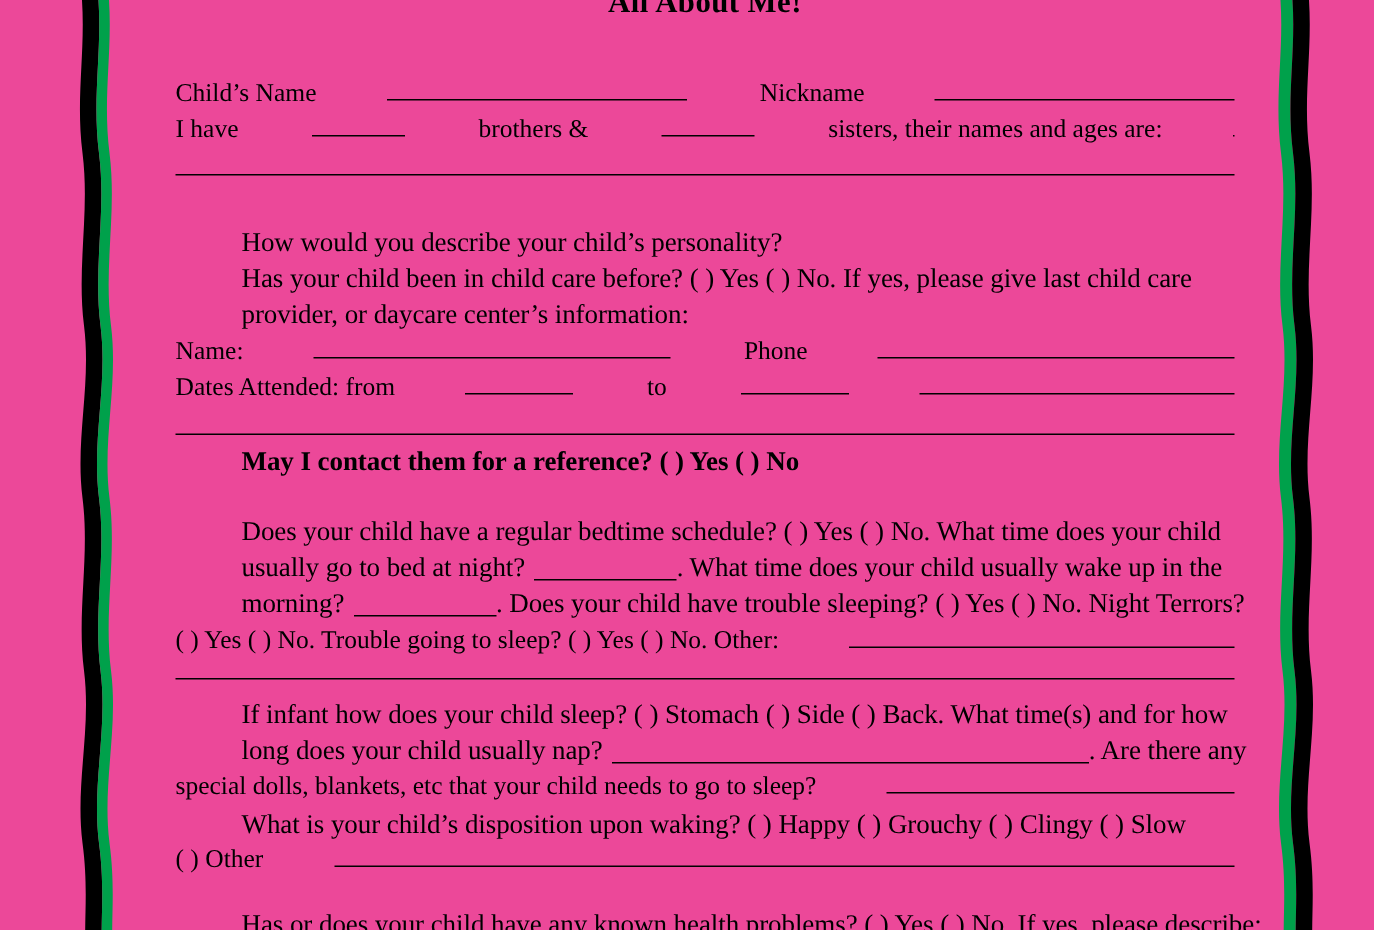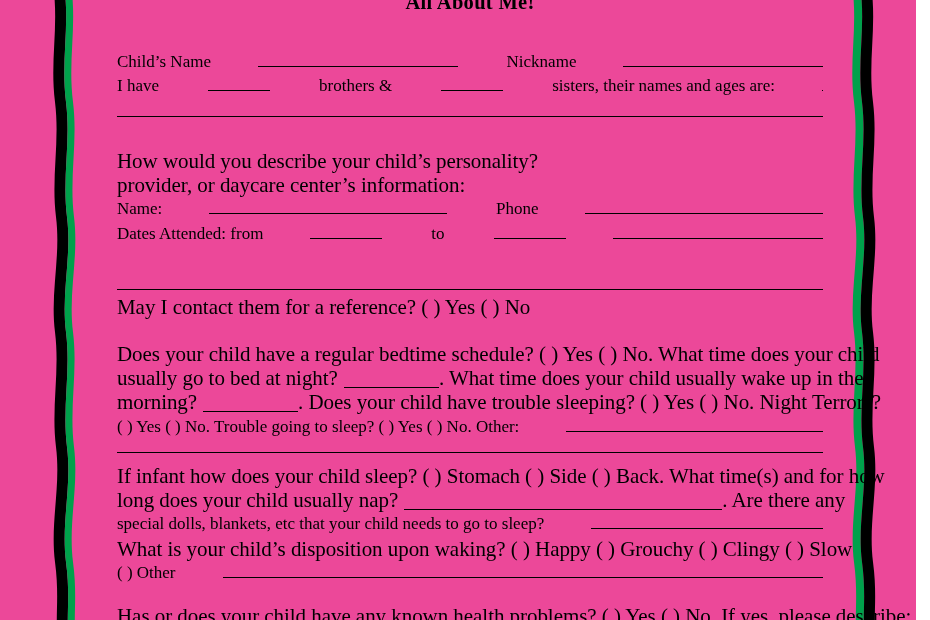--- a/index.html
+++ b/index.html
@@ -58,24 +58,25 @@
     width: 706px;
   }
 
   .block {
     position: absolute;
     left: 0;
     width: 706px;
   }
 
   .line {
-    font-size: 21px;
+    font-size: 18px;
     line-height: 24.2px;
     white-space: nowrap;
     letter-spacing: -0.05px;
+    margin-left: 44px;
   }
 
   
   .blank {
     display: inline-block;
     border-bottom: 1.6px solid #000;
     vertical-align: -3px;
     height: 13px;
   }
   .blank.s    { width: 62px; }
@@ -144,38 +145,39 @@
         <span>brothers &amp;</span>
         <span class="blank s pad-r" style="margin-left:6px;"></span>
         <span>sisters, their names and ages are:</span>
         <span class="fill"></span>
       </div>
     </div>
     <div class="rule" style="top:116px;"></div>
 
     <div class="block" style="top:149px;">
       <div class="line">How would you describe your child’s personality?</div>
+      <div class="line">Has your child been in child care before? ( ) Yes ( ) No. If yes, please give last child care</div>
       <div class="line">provider, or daycare center’s information:</div>
       <div class="flexline">
         <span>Name:</span>
         <span class="fill" style="max-width:348px;"></span>
         <span class="gap-l">Phone</span>
         <span class="fill"></span>
       </div>
       <div class="flexline">
         <span>Dates Attended: from</span>
         <span class="blank sm" style="margin-left:4px;margin-right:6px;"></span>
         <span>to</span>
         <span class="blank sm" style="margin-left:6px;"></span>
         <span class="fill"></span>
       </div>
     </div>
     <div class="rule" style="top:289px;"></div>
 
-    <div class="block" style="top:295px;">
+    <div class="block" style="top:295px;font-weight:bold;">
       <div class="line">May I contact them for a reference? ( ) Yes ( ) No</div>
     </div>
 
     <div class="block" style="top:342px;">
       <div class="line">Does your child have a regular bedtime schedule? ( ) Yes ( ) No. What time does your child</div>
       <div class="line">
         <span>usually go to bed at night?</span><span class="blank m" style="margin-left:6px;"></span><span>. What time does your child usually wake up in the</span>
       </div>
       <div class="line">
         <span>morning?</span><span class="blank m" style="margin-left:6px;"></span><span>. Does your child have trouble sleeping? ( ) Yes ( ) No. Night Terrors?</span>

